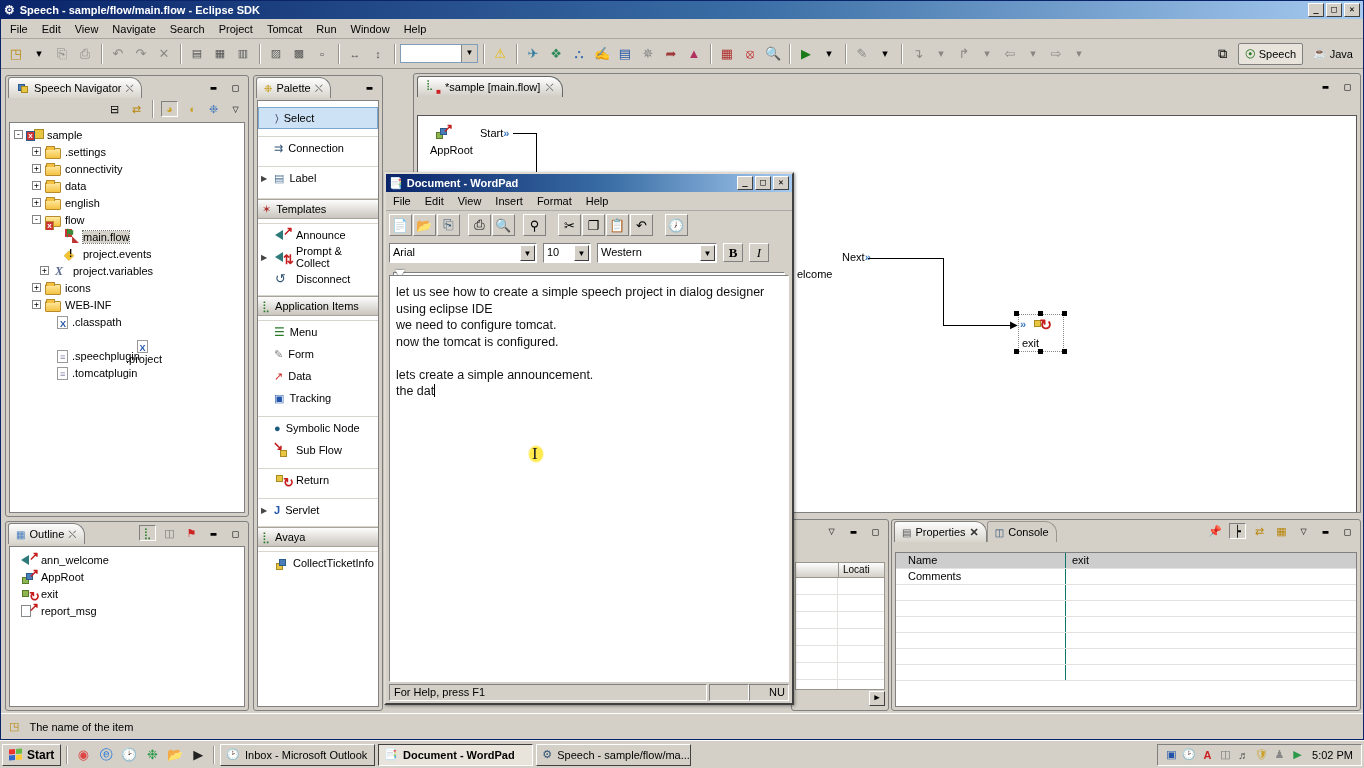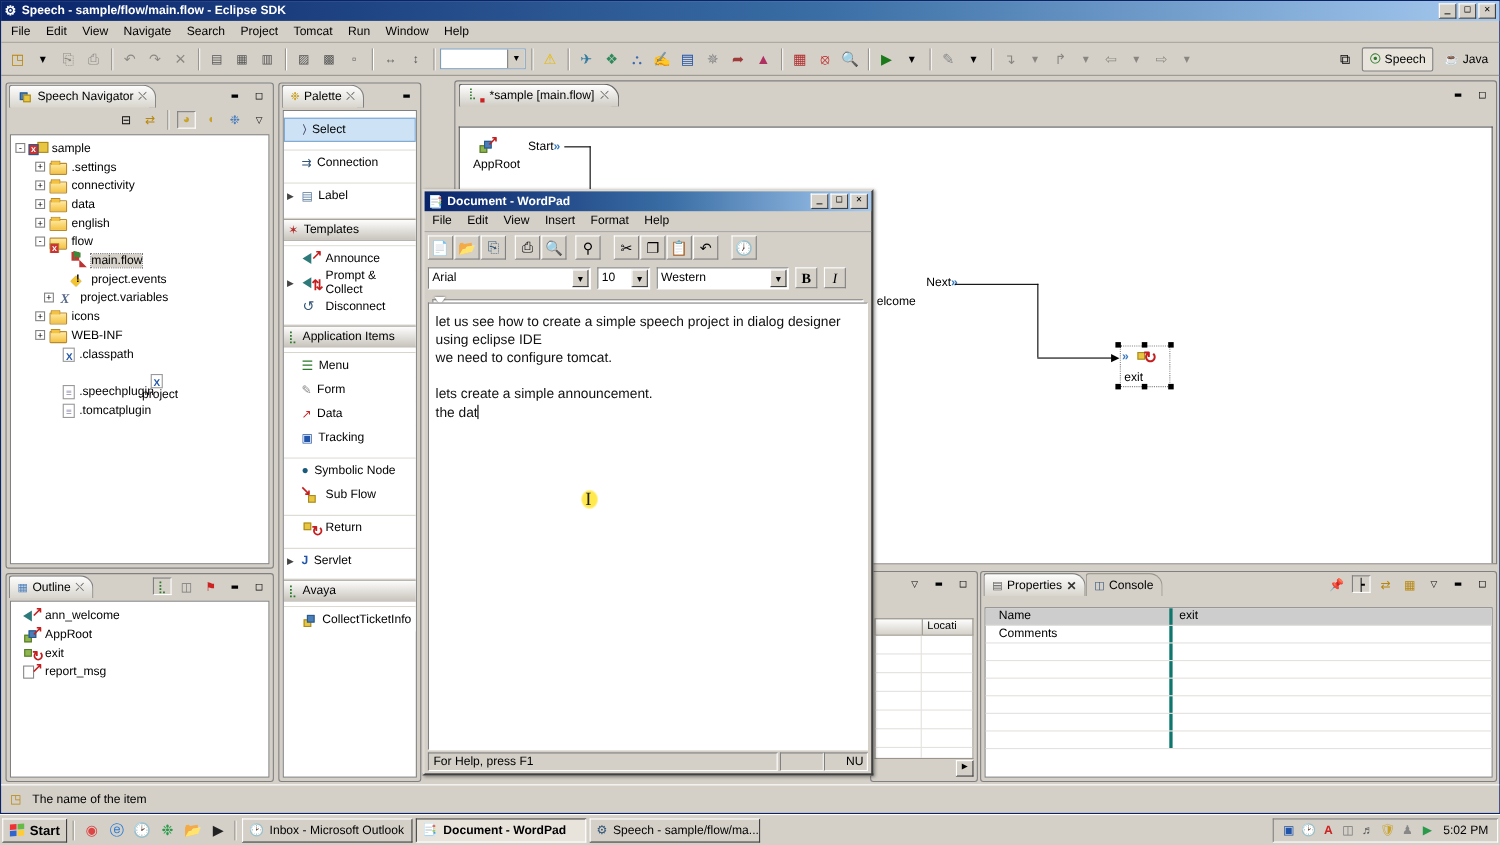--- a/index.html
+++ b/index.html
@@ -85,21 +85,21 @@
   .chev { color:#3a7abf; font-weight:bold; font-size:11px; }
   .handle { position:absolute; width:5px; height:5px; background:#000; }
 
   
   .gridrows { position:absolute; background:#fff; }
   .gridline { height:17px; border-bottom:1px solid #e4e2de; }
   .colhead { background:linear-gradient(#fdfdfd,#d4d0c8); border:1px solid #9a968e; border-left:none; font-size:10px; padding:1px 4px; height:16px; }
 
   #props-table { position:absolute; left:3px; right:3px; top:32px; bottom:3px; background:#fff; border:1px solid #808080; }
   .prow { display:flex; height:16px; border-bottom:1px solid #e4e2de; }
-  .prow .c1 { width:170px; padding:1px 4px 0 12px; border-right:3px solid #0f766e; }
+  .prow .c1 { width:170px; padding:1px 4px 0 12px; border-right:1px solid #0f766e; }
   .prow .c2 { flex:1; padding:1px 4px 0 6px; }
   .prow.hdr { background:linear-gradient(#fdfdfd,#d4d0c8); border-bottom:1px solid #9a968e; }
   .prow.hdr .c1 { padding-left:4px; border-right:1px solid #9a968e; }
   .prow.selrow { background:#cdcdcd; }
 
   
   #e-status { position:absolute; left:0; right:0; bottom:0; height:26px; border-top:1px solid #fff; display:flex; align-items:center; padding-left:8px; gap:10px; }
 
   
   #wordpad { position:absolute; left:384px; top:172px; width:410px; height:533px; background:#d4d0c8; border:2px solid; border-color:#dfdbd3 #404040 #404040 #dfdbd3; box-shadow:1px 1px 3px rgba(0,0,0,.4); }
@@ -693,20 +693,21 @@
       <span class="rnum" style="left:383px;">4</span>
       <span style="position:absolute;left:0;right:0;top:5px;height:4px;background:repeating-linear-gradient(90deg,#555 0 1px,transparent 1px 12px);"></span>
     </div>
     <span style="position:absolute;left:6px;top:2px;width:0;height:0;border-left:5px solid transparent;border-right:5px solid transparent;border-top:7px solid #fff;filter:drop-shadow(0 0 1px #555);"></span>
     <span style="position:absolute;left:6px;bottom:-2px;width:9px;height:6px;background:#d4d0c8;border:1px solid #555;"></span>
   </div>
   <div id="wp-doc">
     <div>let us see how to create a simple speech project in dialog designer</div>
     <div>using eclipse IDE</div>
     <div>we need to configure tomcat.</div>
+    <div>now the tomcat is configured.</div>
     <div>&nbsp;</div>
     <div>lets create a simple announcement.</div>
     <div><span>the dat</span><span class="caret"></span></div>
   </div>
   <div id="wp-status">
     <span class="bevel-in" style="flex:1;height:17px;padding:1px 4px;">For Help, press F1</span>
     <span class="bevel-in" style="width:40px;height:17px;margin-left:2px;"></span>
     <span class="bevel-in" style="width:30px;height:17px;margin-left:0;padding:1px 19px;">NU</span>
   </div>
 </div>

